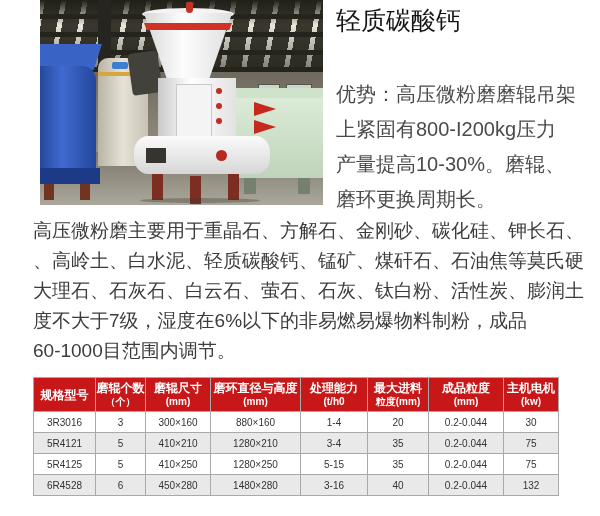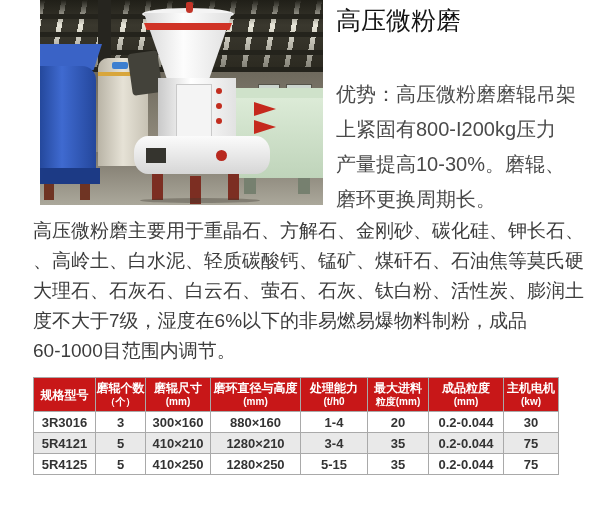--- a/index.html
+++ b/index.html
@@ -67,21 +67,21 @@
   
   .title{position:absolute;left:336px;top:4px;font-size:25px;color:#141414;white-space:nowrap;}
   .advantage{position:absolute;left:336px;top:37px;font-size:20px;line-height:35px;color:#4a4a4a;margin-top:40px;}
   .intro{position:absolute;left:33px;top:216px;font-size:19px;line-height:30px;color:#3c3c3c;white-space:nowrap;}
   .line{white-space:nowrap;}
   
   table.spec{position:absolute;left:33px;top:377px;width:525px;border-collapse:collapse;table-layout:fixed;}
   table.spec th,table.spec td{border:1px solid var(--table-border,#a9a9a9);text-align:center;vertical-align:middle;padding:0;}
   table.spec th{background:var(--accent,#c81718);color:var(--header-text,#fff);font-size:12px;font-weight:bold;height:33px;line-height:14px;}
   table.spec th .unit{font-size:10px;font-weight:bold;}
-  table.spec td{font-size:13px;color:var(--body-text,#333);height:20px;background:#fff;font-weight:bold;}
+  table.spec td{font-size:10px;color:var(--body-text,#333);height:20px;background:#fff;}
   table.spec tbody tr:nth-child(even) td{background:var(--row-alt,#e9e9e9);}
   .c1{width:62px}.c2{width:50px}.c3{width:65px}.c4{width:90px}
   .c5{width:67px}.c6{width:61px}.c7{width:75px}.c8{width:55px}
 </style>
 </head>
 <body>
 
 <div class="photo">
   <div class="ceiling"></div>
   <div class="ceiling-shade"></div>
@@ -125,21 +125,21 @@
   <div class="dot d3"></div>
   <div class="mill-base"></div>
   <div class="vent"></div>
   <div class="emblem"></div>
   <div class="leg l1"></div>
   <div class="leg l2"></div>
   <div class="leg l3"></div>
   <div class="leg-shadow"></div>
 </div>
 
-<div class="title">高压微粉磨</div>
+<div class="title">轻质碳酸钙</div>
 <div class="advantage">
     <div class="line">优势：高压微粉磨磨辊吊架</div>
     <div class="line">上紧固有800-I200kg压力</div>
     <div class="line">产量提高10-30%。磨辊、</div>
     <div class="line">磨环更换周期长。</div>
   </div>
 
 <div class="intro">
     <div class="line">高压微粉磨主要用于重晶石、方解石、金刚砂、碳化硅、钾长石、</div>
     <div class="line">、高岭土、白水泥、轻质碳酸钙、锰矿、煤矸石、石油焦等莫氏硬</div>
@@ -219,14 +219,24 @@
       <tr>
         <td>5R4125</td>
         <td>5</td>
         <td>410×250</td>
         <td>1280×250</td>
         <td>5-15</td>
         <td>35</td>
         <td>0.2-0.044</td>
         <td>75</td>
       </tr>
+      <tr>
+        <td>6R4528</td>
+        <td>6</td>
+        <td>450×280</td>
+        <td>1480×280</td>
+        <td>3-16</td>
+        <td>40</td>
+        <td>0.2-0.044</td>
+        <td>132</td>
+      </tr>
     </tbody>
 </table>
 
 </body></html>

